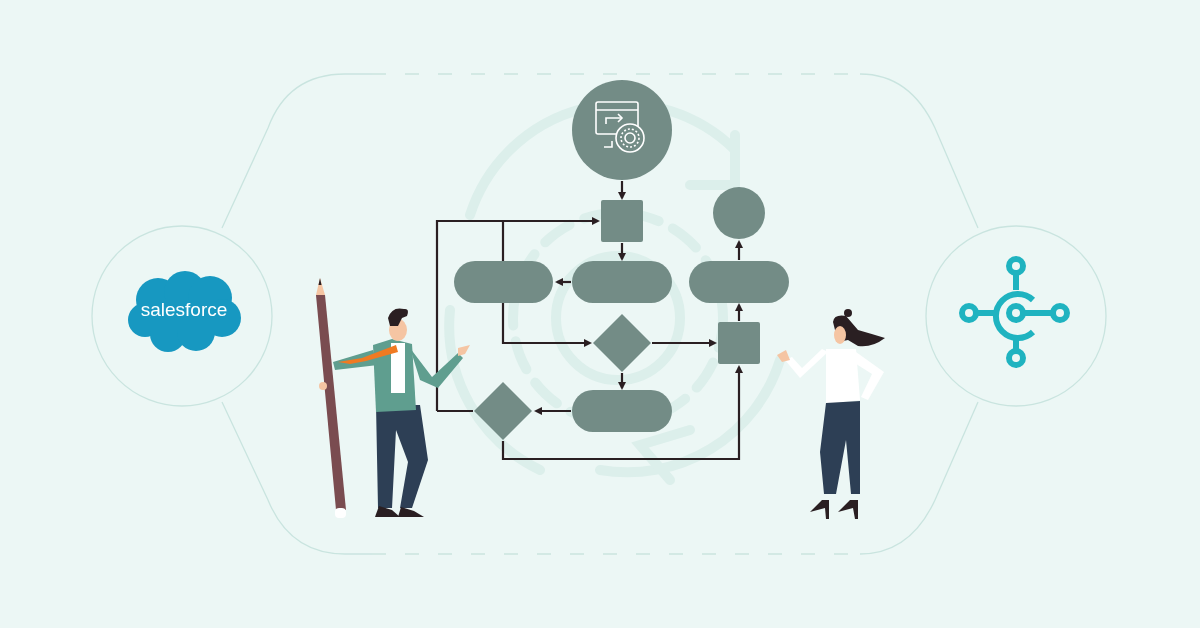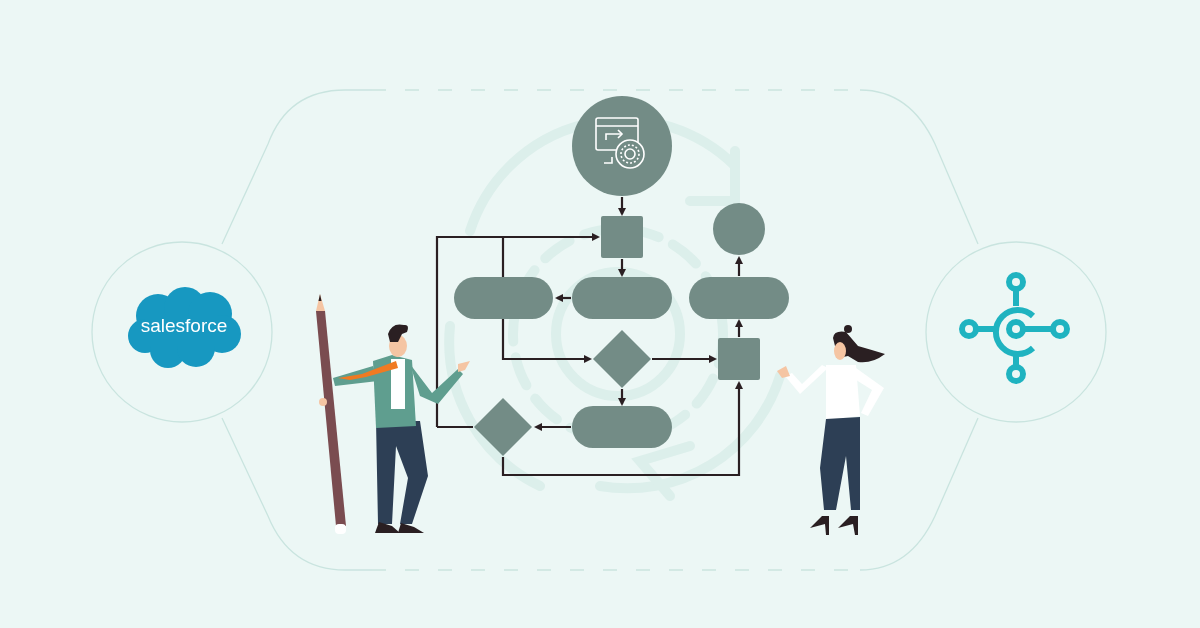--- a/index.html
+++ b/index.html
@@ -1,17 +1,17 @@
 <!DOCTYPE html>
 <html><head>
 <meta charset="utf-8">
 <style>
   html,body{margin:0;padding:0;}
   body{width:1200px;height:628px;overflow:hidden;background:#ecf7f5;font-family:"Liberation Sans",sans-serif;}
-  #stage{position:relative;width:1200px;height:544px;margin-top:16px;}
+  #stage{position:relative;width:1200px;height:544px;}
   svg{position:absolute;left:0;top:0;}
   .sf-text{font-family:"Liberation Sans",sans-serif;font-size:19px;fill:#ffffff;}
 </style>
 </head>
 <body>
 
 <div id="stage">
 <svg width="1200" height="628" viewBox="0 0 1200 628">
 
   <g fill="none" stroke="#c9e4df" stroke-width="1.3">

